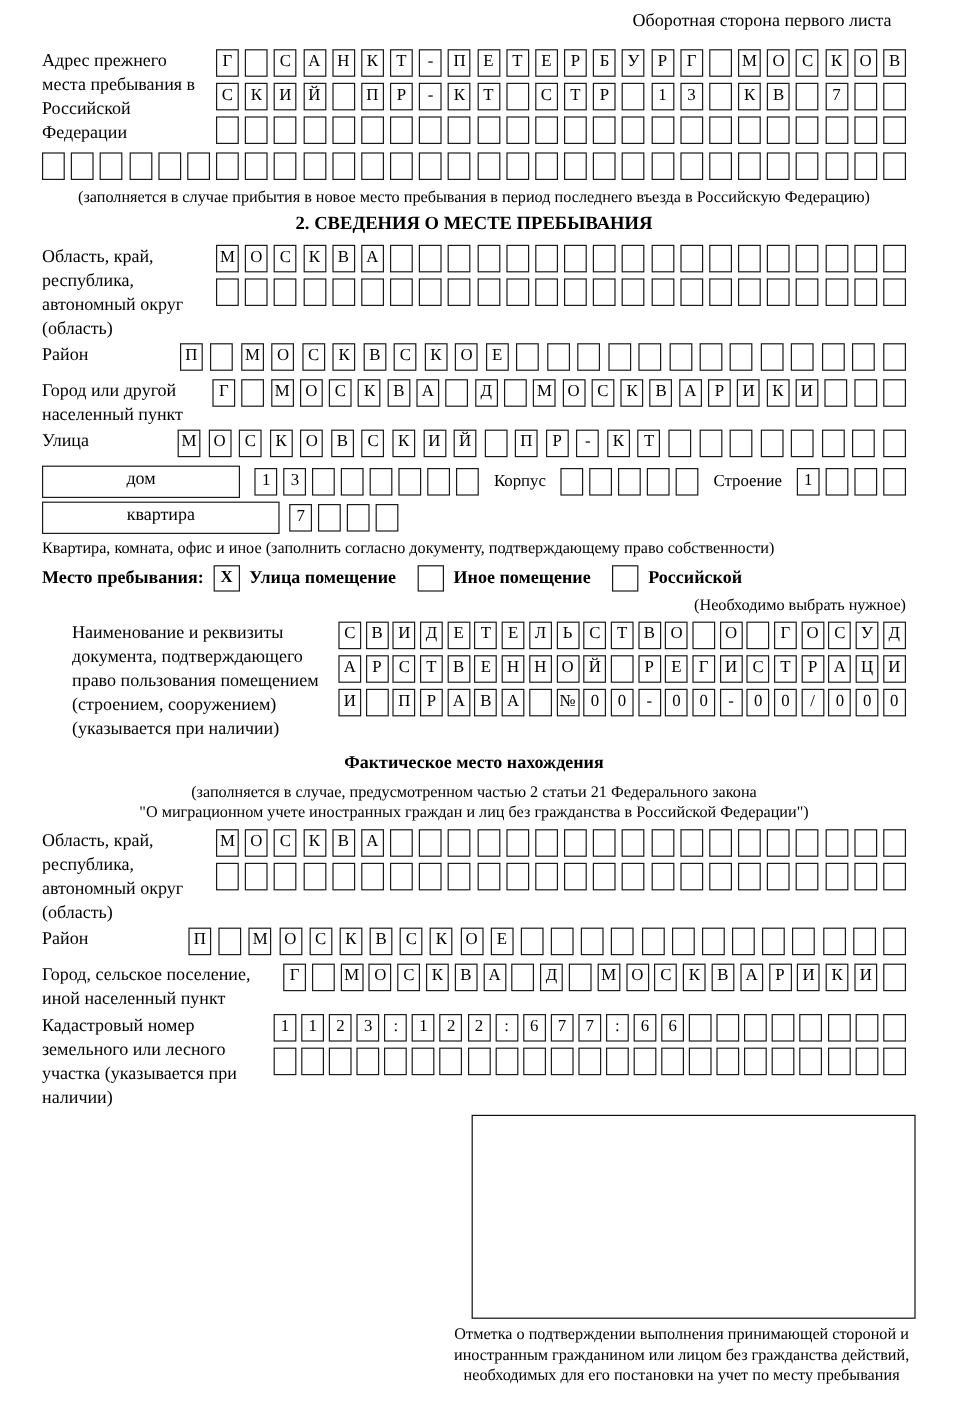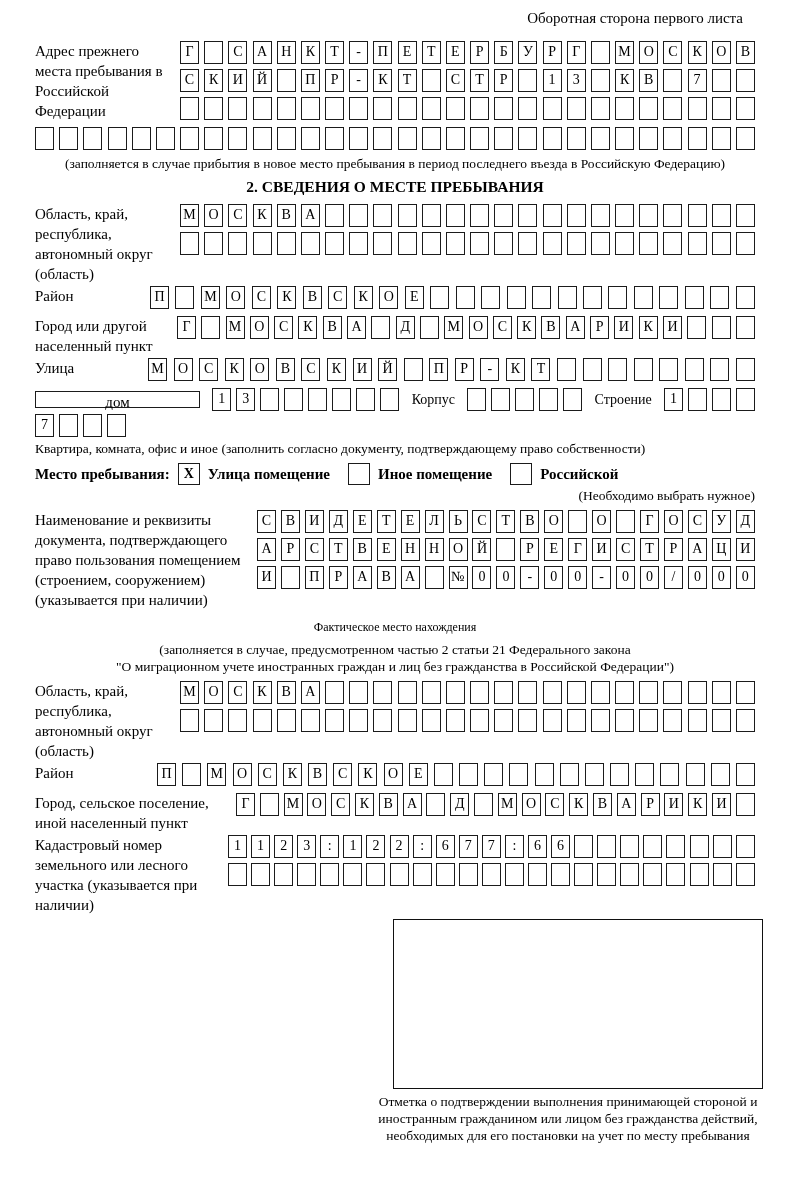--- a/index.html
+++ b/index.html
@@ -13,35 +13,35 @@
   .cells{flex:1;min-width:0;}
   .cellrow{display:flex;justify-content:space-between;margin-bottom:5px;}
   .cell{display:inline-block;width:19px;height:23px;box-sizing:border-box;border:1.5px solid #1b1b1b;
         font-size:14px;line-height:20px;text-align:center;flex-shrink:0;}
   .inline{display:inline-flex;justify-content:flex-start;gap:5px;margin-bottom:0;}
   .fullrow{margin-top:0;}
   .caption{font-size:13.5px;line-height:17px;font-family:Liberation Serif, serif;}
   .center{text-align:center;}
   .sec-title{font-weight:bold;font-size:15.5px;text-align:center;margin:6px 0 8px 0;}
   .houserow{display:flex;justify-content:space-between;align-items:center;margin-bottom:3px;}
-  .bigbox{display:inline-block;height:17px;box-sizing:border-box;border:1.5px solid #1b1b1b;
+  .bigbox{display:inline-block;height:27px;box-sizing:border-box;border:1.5px solid #1b1b1b;
           text-align:center;font-size:15px;line-height:20px;flex-shrink:0;}
   .bw165{width:165px;} .bw198{width:198px;}
   .inl-label{font-size:14px;white-space:nowrap;}
   .aptrow{display:flex;align-items:center;gap:8px;margin-bottom:3px;}
   .stayrow{display:flex;align-items:center;margin:6px 0 2px 0;font-weight:bold;}
   .checkbox{display:inline-block;width:22px;height:22px;box-sizing:border-box;border:1.5px solid #1b1b1b;
             text-align:center;font-size:14px;line-height:19px;flex-shrink:0;}
   .stayrow .flabel-inline{font-size:15px;margin-right:8px;}
   .stayrow .opt-label{font-size:15px;margin:0 18px 0 8px;}
   .stay-note{margin:2px 0 6px 212px;text-align:right;}
-  .actual-title{font-weight:normal;font-size:12px;text-align:center;margin:10px 0 6px 0;}
+  .actual-title{font-weight:bold;font-size:15px;text-align:center;margin:10px 0 6px 0;}
   .markbox{width:370px;height:170px;border:1.7px solid #111;box-sizing:border-box;margin:4px -8px 4px auto;}
   .markcaption{width:398px;margin:2px -12px 0 auto;text-align:center;}
-  .mt2{margin-top:2px;} .mb6{margin-bottom:6px;}
+  .mt2{margin-top:2px;margin-left:25px;} .mb6{margin-bottom:6px;}
 </style>
 </head>
 <body>
 
 <div class="page">
 
   <div class="header-note">Оборотная сторона первого листа</div>
 
   <div class="field">
     <div class="flabel w145">Адрес прежнего места пребывания в Российской Федерации</div>
@@ -339,20 +339,21 @@
     <span class="inl-label">Строение</span>
     <span class="cellrow inline">
         <span class="cell">1</span>
         <span class="cell"></span>
         <span class="cell"></span>
         <span class="cell"></span>
       </span>
   </div>
 
   <div class="aptrow">
+    <span class="bigbox bw198">квартира</span>
     <span class="cellrow inline">
         <span class="cell">7</span>
         <span class="cell"></span>
         <span class="cell"></span>
         <span class="cell"></span>
       </span>
   </div>
   <div class="caption mb6">Квартира, комната, офис и иное (заполнить согласно документу, подтверждающему право собственности)</div>
 
   <div class="stayrow">

